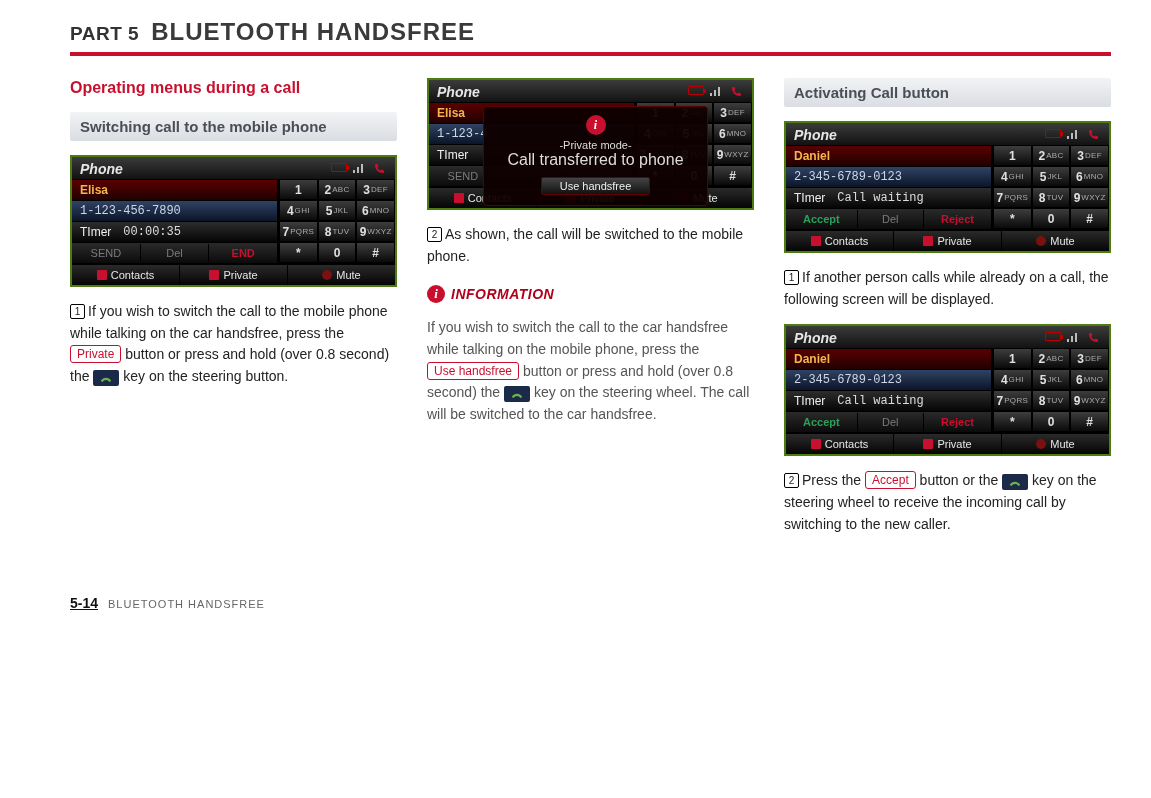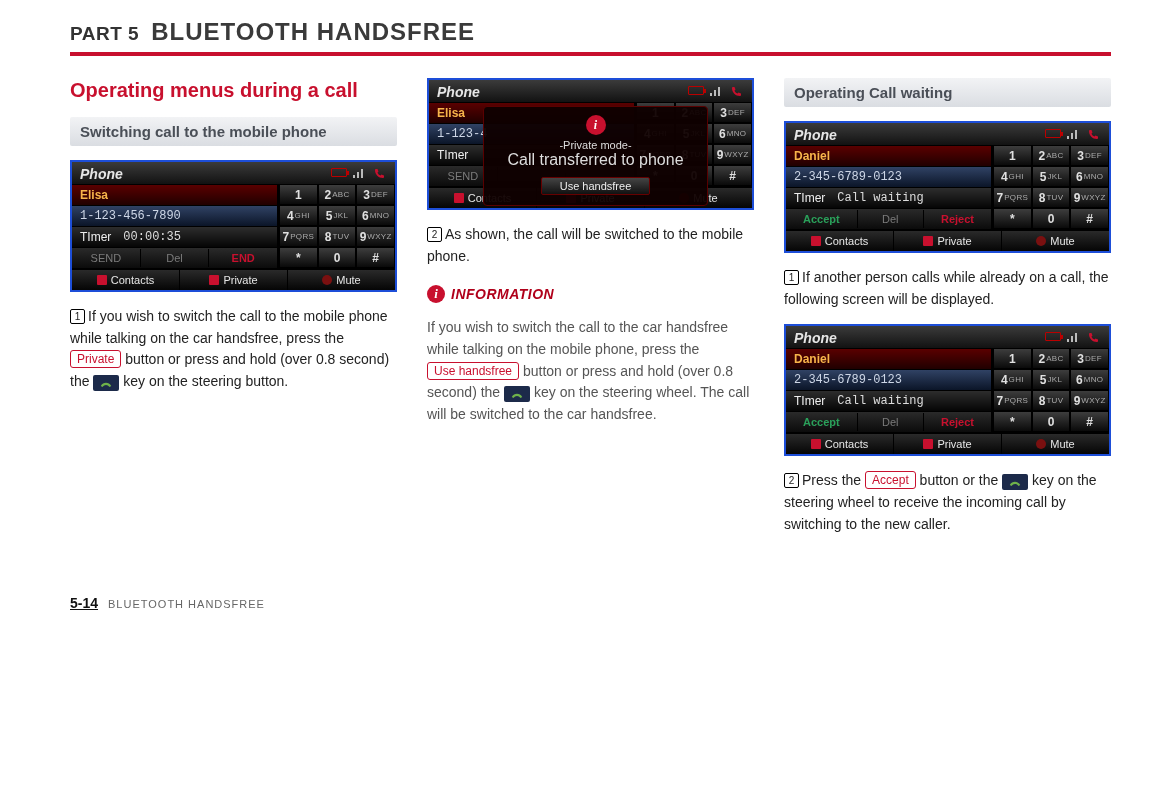--- a/index.html
+++ b/index.html
@@ -4,34 +4,34 @@
 <style>
   * { box-sizing: border-box; margin: 0; padding: 0; }
   body { font-family: "Segoe UI", "Helvetica Neue", Arial, sans-serif; background: #fff; color: #222; width: 1151px; }
   .page { padding: 0 40px 40px 70px; position: relative; }
   .part-header { display: flex; align-items: baseline; gap: 12px; padding-top: 18px; }
   .part-label { font-size: 19px; font-weight: 600; color: #333; letter-spacing: 0.5px; }
   .part-title { font-size: 24px; font-weight: 800; color: #3a3a3a; letter-spacing: 1px; }
   .red-rule { height: 4px; background: #c8102e; margin: 6px 0 22px 0; width: 100%; }
   .columns { display: flex; gap: 30px; }
   .col { flex: 1 1 0; min-width: 0; display: flex; flex-direction: column; gap: 14px; }
-  h2.section-title { color:#c8102e; font-size: 20px; font-weight: 800; line-height: 1.25; }
+  h2.section-title { color:#c8102e; font-size: 16px; font-weight: 800; line-height: 1.25; }
   h3.sub-title { background: linear-gradient(180deg,#f2f3f5,#dadde2); color:#4a4f57; font-size: 15px; font-weight: 700; padding: 6px 10px; border-radius: 2px; }
   p.body { font-size: 14px; line-height: 1.55; }
   .step-num { display:inline-block; width:15px; height:15px; font-size:10px; text-align:center; line-height:14px; border:1px solid #000; border-radius:2px; margin-right:3px; position:relative; top:-1px; }
   .inline-btn { display:inline-block; border:1px solid #c8102e; color:#c8102e; border-radius:3px; padding:0 6px; font-size:12px; line-height:16px; vertical-align:1px; background:#fff; }
   .key-icon { display:inline-flex; align-items:center; justify-content:center; width:26px; height:16px; background:#1c2a4a; border-radius:2px; vertical-align:-2px; }
   .key-icon svg { width:14px; height:10px; }
   .info-row { display:flex; align-items:center; gap:6px; margin-top:4px; }
   .info-badge { width:18px; height:18px; border-radius:50%; background:#c8102e; color:#fff; font-style:italic; font-weight:700; font-size:13px; text-align:center; line-height:18px; font-family: Georgia, serif;}
   .info-label { color:#b0001a; font-style:italic; font-weight:700; font-size:14px; letter-spacing:0.5px; }
   .info-text { font-size:13.5px; color:#555; line-height:1.55; }
 
   
-  .phoneshot { border:2px solid #1d4ed8; background:#d946ef; color:#e6e6e6; font-family: Arial, sans-serif; font-size:12px; }
+  .phoneshot { border:2px solid #4d7c0f; background:#d946ef; color:#e6e6e6; font-family: Arial, sans-serif; font-size:12px; }
   .ps-title { display:flex; justify-content:space-between; align-items:center; padding:4px 8px 2px; font-style:italic; font-weight:700; font-size:14px; background:linear-gradient(#3b3b3b,#121212); }
   .ps-title .status { display:flex; gap:4px; }
   .status-ico { width:16px; height:12px; display:inline-flex; align-items:center; justify-content:center; }
   .status-ico.batt { border:1px solid #b00; width:16px; height:9px; border-radius:1px; position:relative; }
   .status-ico.batt::after{ content:""; position:absolute; right:-3px; top:2px; width:2px; height:4px; background:#b00; }
   .status-ico.sig svg{ width:14px; height:10px;}
   .status-ico.phone svg{ width:14px; height:12px; fill:#c8102e;}
   .ps-body { display:flex; }
   .ps-left { flex:1; display:flex; flex-direction:column; }
   .ps-row { padding:2px 8px; border-top:1px solid #000; background:linear-gradient(#2d2d2d,#050505); min-height:21px; display:flex; align-items:center; gap:6px; }
@@ -300,21 +300,21 @@
       <span class="inline-btn">Use handsfree</span><span> button or press and hold (over 0.8 second) the </span>
       <span class="key-icon">
             <svg viewBox="0 0 24 16">
               <path d="M3 13c4-7 14-7 18 0l-3 2c-3-5-9-5-12 0z" fill="#6fb24a"></path>
             </svg>
           </span><span> key on the steering wheel. The call will be switched to the car handsfree.</span>
     </p>
   </div>
 
   <div class="col">
-    <h3 class="sub-title">Operating Call waiting</h3>
+    <h3 class="sub-title">Activating Call button</h3>
 
     <div class="phoneshot">
       <div class="ps-title">
         <span>Phone</span>
         <span class="status">
           <span class="status-ico batt"></span>
           <span class="status-ico sig">
                 <svg viewBox="0 0 14 10">
                   <path d="M1 9h2V6H1zM5 9h2V3H5zM9 9h2V0H9z" fill="#bbb"></path>
                 </svg>

